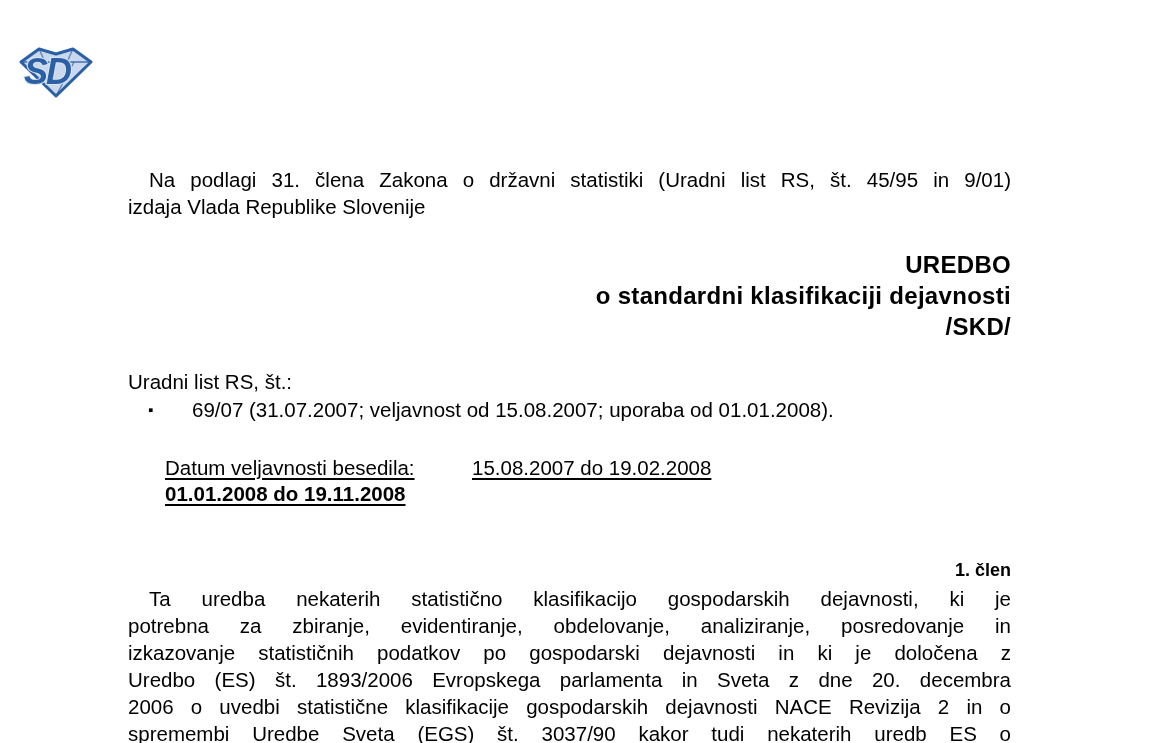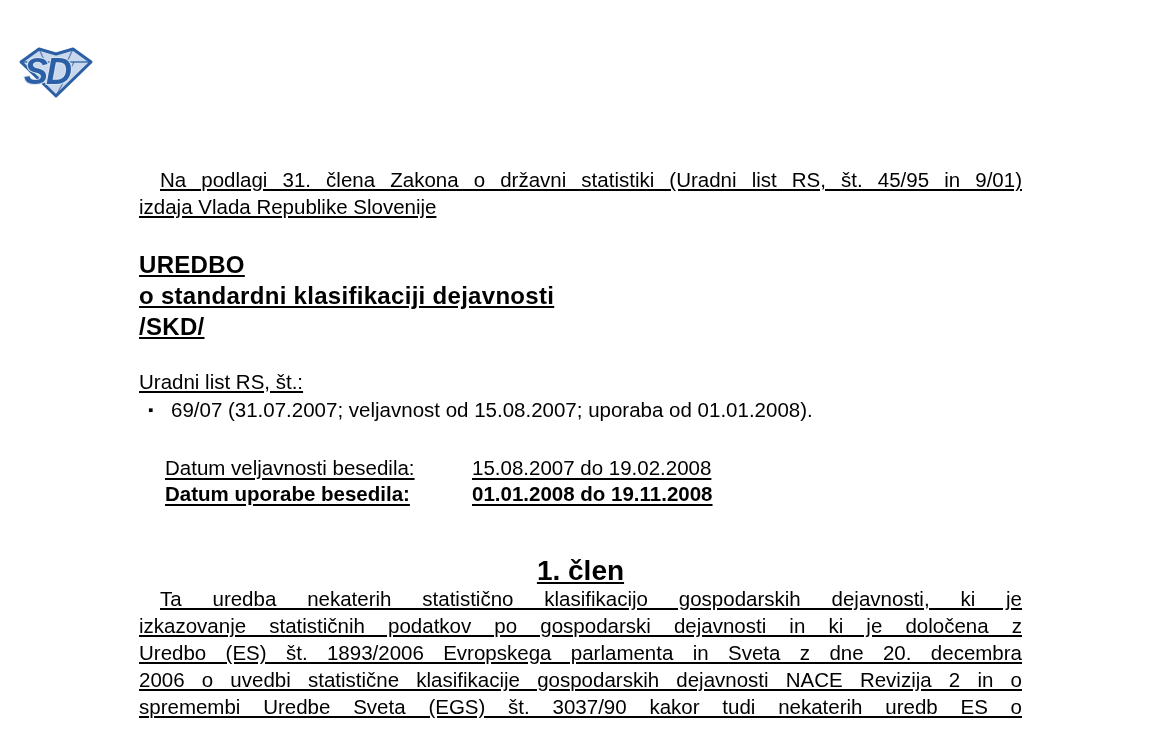--- a/index.html
+++ b/index.html
@@ -4,39 +4,39 @@
 <style>
   html, body { margin: 0; padding: 0; }
   body {
     width: 1157px; height: 743px;
     position: relative; overflow: hidden;
     background: #ffffff; color: #000000;
     font-family: "Liberation Sans", sans-serif;
     font-size: 20.5px; line-height: 27px;
   }
   .abs { position: absolute; }
-  .col { left: 139px; width: 883px; text-decoration: underline; }
+  .col { left: 128px; width: 883px; }
   .jline { text-align: justify; text-align-last: justify; }
   .indent { text-indent: 21px; }
   .logo { left: 14px; top: 45px; width: 84px; height: 54px; }
   .intro { top: 166px; }
   .doc-title {
-    top: 249px; text-align: left;
+    top: 249px; text-align: right;
     font-weight: bold; font-size: 24px; line-height: 31px;
     letter-spacing: 0.3px;
   }
   .gazette-heading { top: 368px; }
   .gazette-item-bullet { left: 148px; top: 396px; font-size: 15px; }
-  .gazette-item-text { left: 171px; top: 396px; }
+  .gazette-item-text { left: 192px; top: 396px; }
   .validity { left: 165px; top: 454px; }
   .vrow { display: grid; grid-template-columns: 307px auto; height: 26px; }
   .vrow .cell { text-decoration: underline; text-underline-offset: 3px; text-decoration-thickness: 1.5px; justify-self: start; }
   .vrow.bold { font-weight: bold; }
   .vrow.bold .cell { text-decoration-thickness: 2px; }
-  .article-heading { top: 557px; text-align: center; font-weight: bold; font-size: 28px; }
+  .article-heading { top: 557px; text-align: right; font-weight: bold; font-size: 18px; }
   .article-body { top: 585px; }
 </style>
 </head>
 <body>
 
 <div class="abs logo">
   <svg width="84" height="54" viewBox="0 0 84 54" xmlns="http://www.w3.org/2000/svg">
     <path d="M7 17 L25 4 L42 9 L59 4 L77 17 L42 51 Z" fill="#c9d8ec" stroke="#2b5fa6" stroke-width="3" stroke-linejoin="round"></path>
     <path d="M7 17 L77 17" fill="none" stroke="#2b5fa6" stroke-width="1.5" opacity="0.85"></path>
     <path d="M25 4 L31 17 M59 4 L53 17 M60 17 L42 51" fill="none" stroke="#2b5fa6" stroke-width="1.3" opacity="0.7"></path>
@@ -59,26 +59,26 @@
 
 <span class="abs gazette-item-bullet">▪</span>
 <div class="abs gazette-item-text">69/07 (31.07.2007; veljavnost od 15.08.2007; uporaba od 01.01.2008).</div>
 
 <div class="abs validity">
   <div class="vrow">
     <span class="cell">Datum veljavnosti besedila:</span>
     <span class="cell">15.08.2007 do 19.02.2008</span>
   </div>
   <div class="vrow bold">
-    <span class="cell">Datum uporabe besedila:</span>
     <span class="cell">01.01.2008 do 19.11.2008</span>
   </div>
 </div>
 
 <div class="abs col article-heading">1. člen</div>
 
 <div class="abs col article-body">
   <div class="jline indent">Ta uredba nekaterih statistično klasifikacijo gospodarskih dejavnosti, ki je</div>
+  <div class="jline">potrebna za zbiranje, evidentiranje, obdelovanje, analiziranje, posredovanje in</div>
   <div class="jline">izkazovanje statističnih podatkov po gospodarski dejavnosti in ki je določena z</div>
   <div class="jline">Uredbo (ES) št. 1893/2006 Evropskega parlamenta in Sveta z dne 20. decembra</div>
   <div class="jline">2006 o uvedbi statistične klasifikacije gospodarskih dejavnosti NACE Revizija 2 in o</div>
   <div class="jline">spremembi Uredbe Sveta (EGS) št. 3037/90 kakor tudi nekaterih uredb ES o</div>
 </div>
 
 </body></html>

